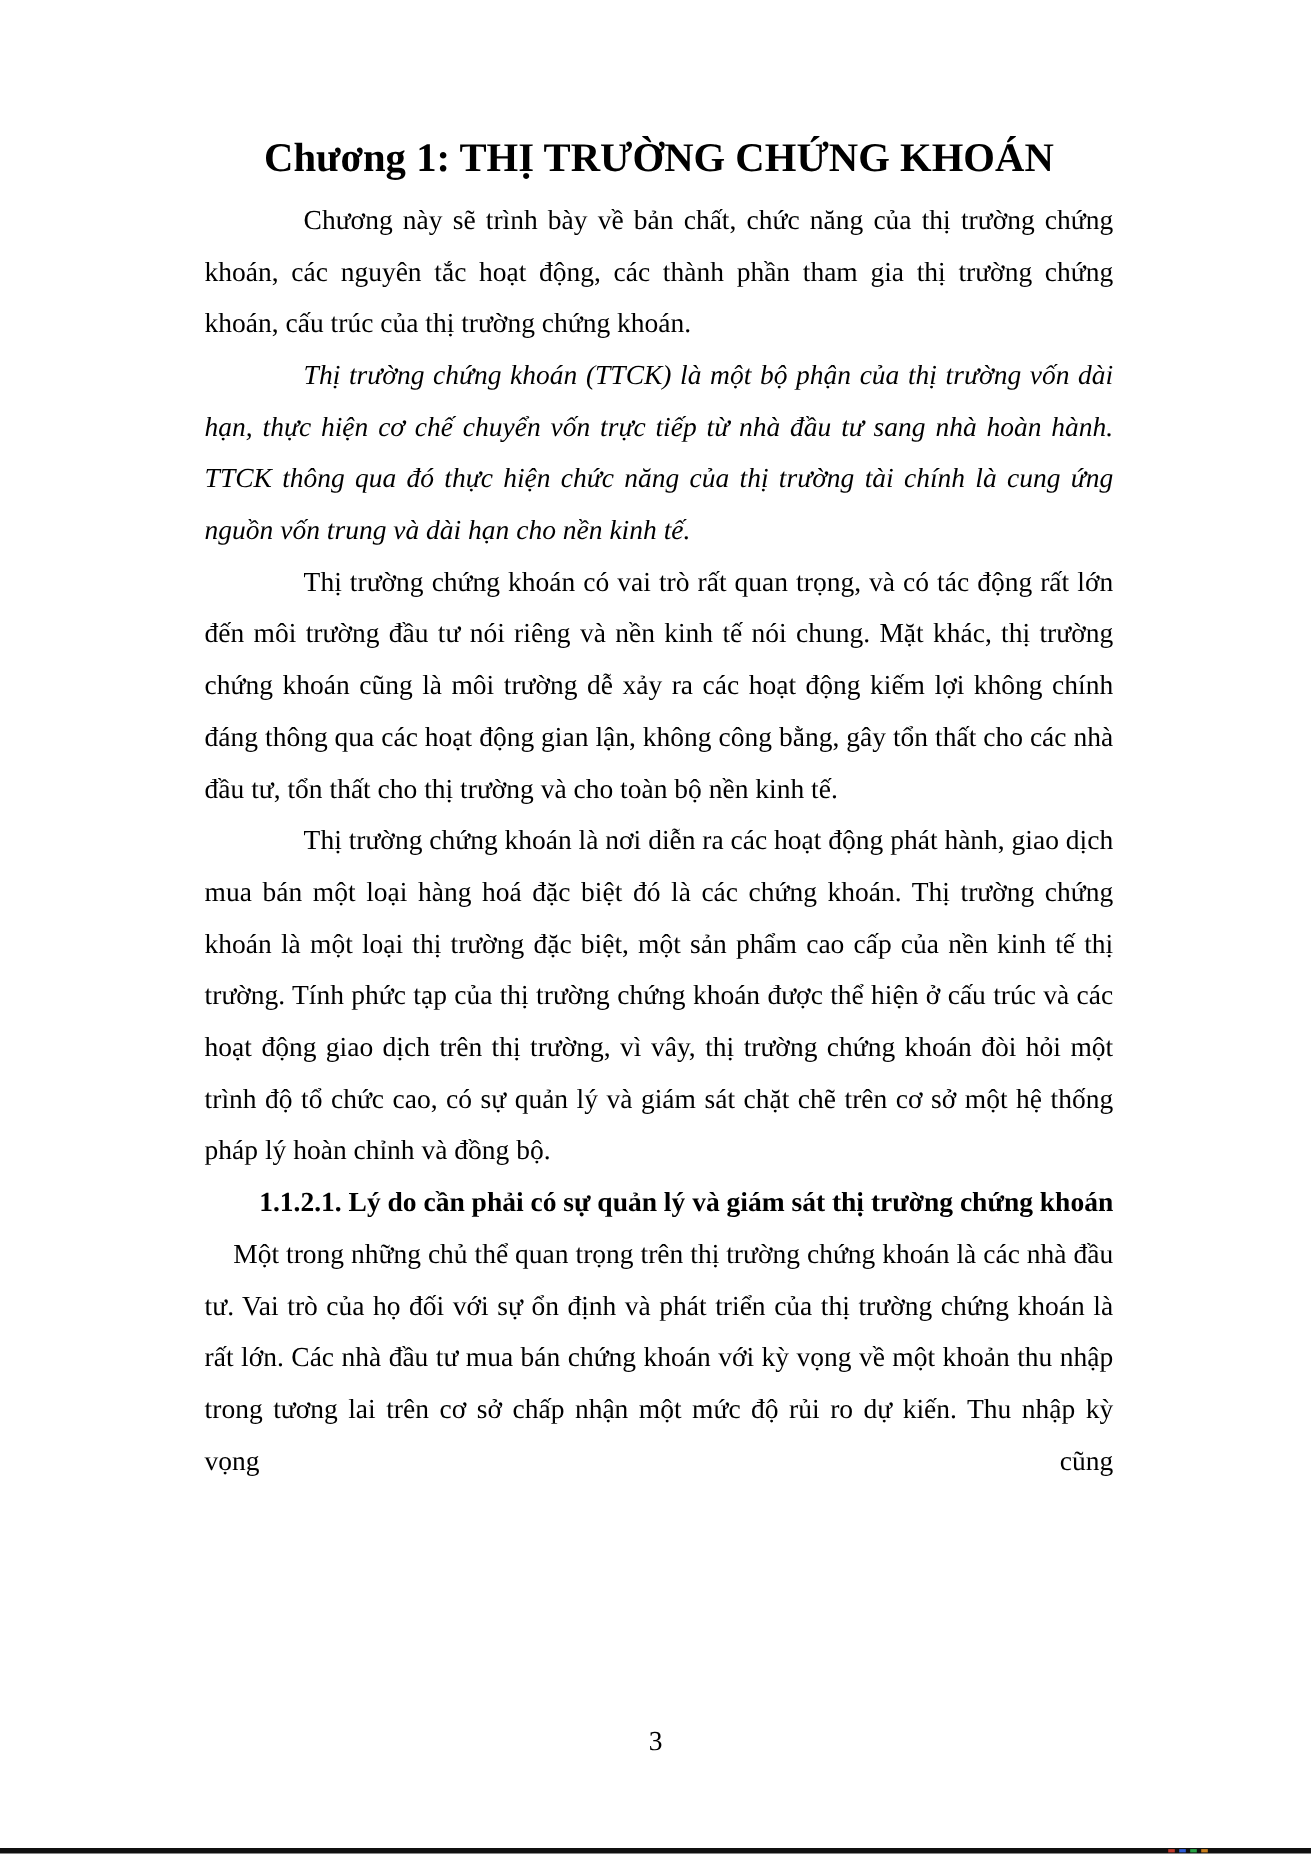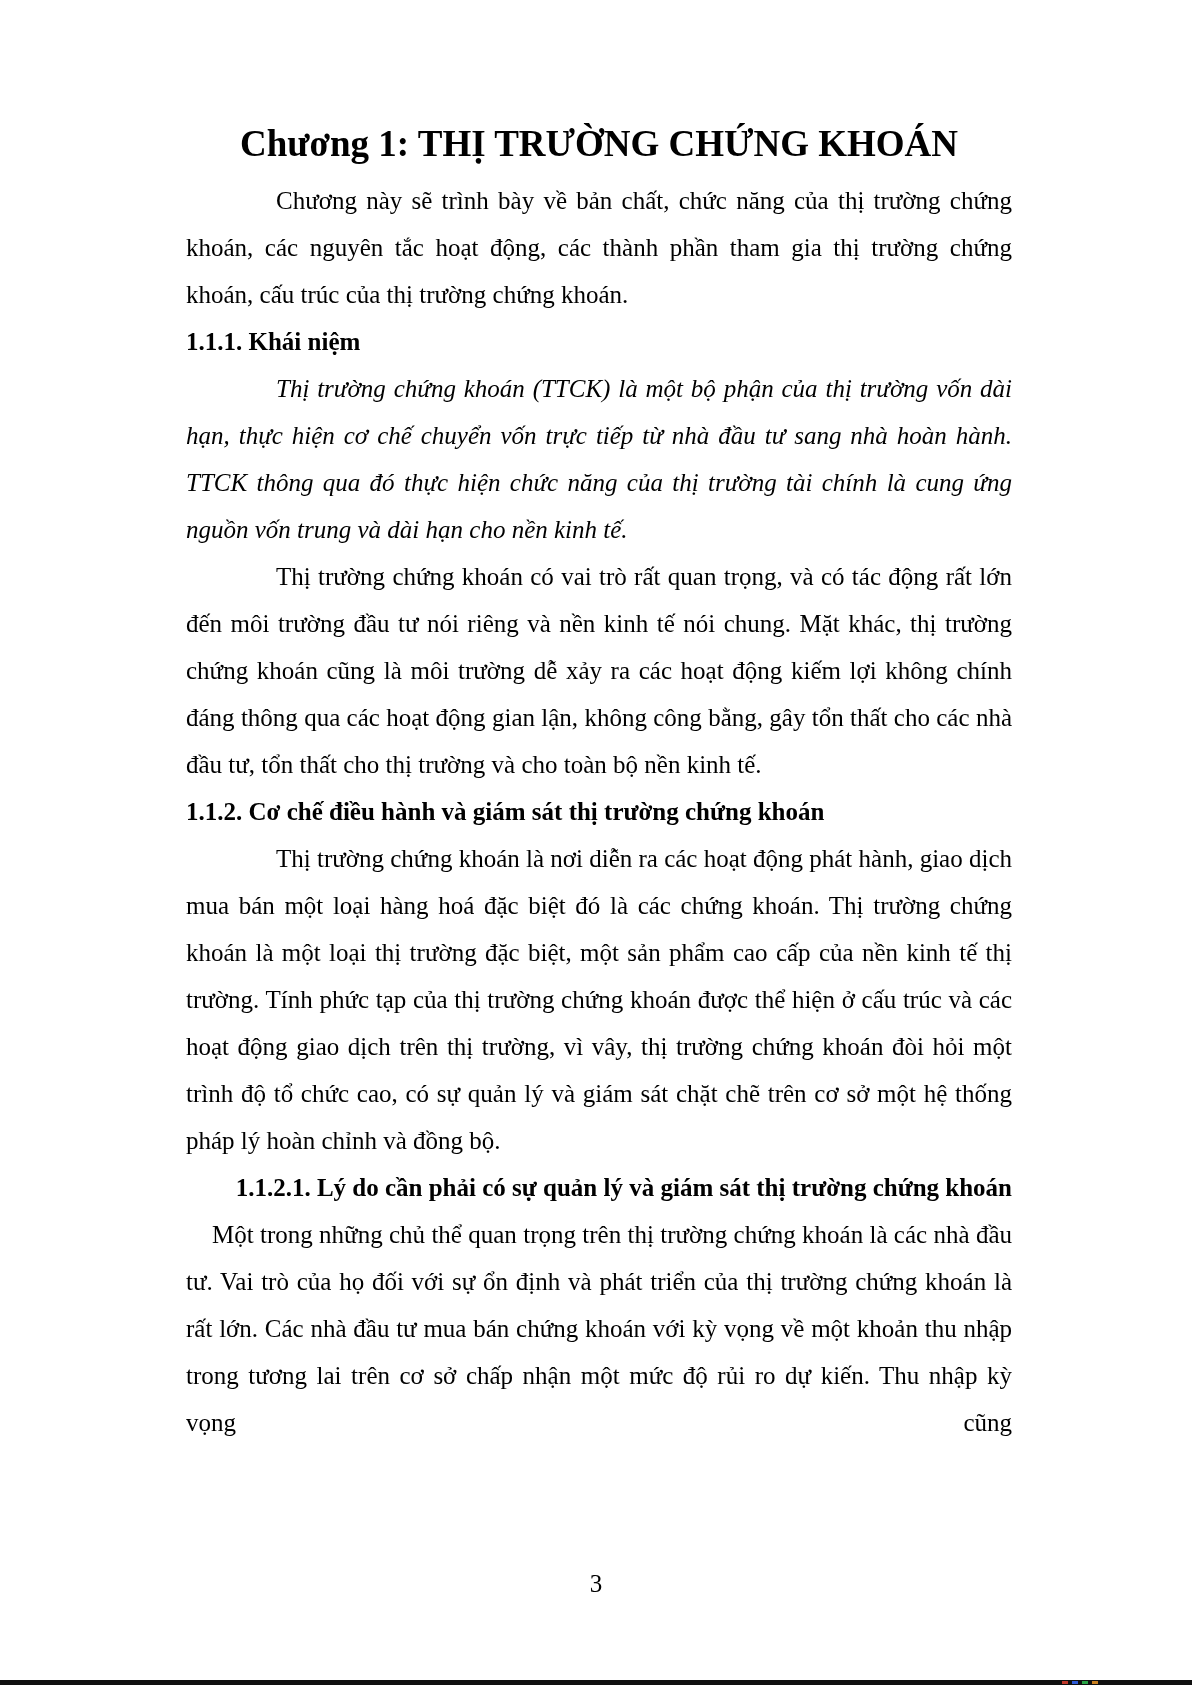--- a/index.html
+++ b/index.html
@@ -90,27 +90,25 @@
 </head>
 <body>
 
 <div class="page-content">
 
   <h1 class="doc-title">Chương 1: THỊ TRƯỜNG CHỨNG KHOÁN</h1>
 
   <p class="para indent">Chương này sẽ trình bày về bản chất, chức năng của thị trường chứng khoán, các nguyên tắc hoạt động, các thành phần tham gia thị trường chứng khoán, cấu trúc của thị trường chứng khoán.</p>
 
 
-  <h3 class="heading">1.1.1. Khái niệm</h3>
 
   <p class="para indent italic">Thị trường chứng khoán (TTCK) là một bộ phận của thị trường vốn dài hạn, thực hiện cơ chế chuyển vốn trực tiếp từ nhà đầu tư sang nhà hoàn hành. TTCK thông qua đó thực hiện chức năng của thị trường tài chính là cung ứng nguồn vốn trung và dài hạn cho nền kinh tế.</p>
 
   <p class="para indent">Thị trường chứng khoán có vai trò rất quan trọng, và có tác động rất lớn đến môi trường đầu tư nói riêng và nền kinh tế nói chung. Mặt khác, thị trường chứng khoán cũng là môi trường dễ xảy ra các hoạt động kiếm lợi không chính đáng thông qua các hoạt động gian lận, không công bằng, gây tổn thất cho các nhà đầu tư, tổn thất cho thị trường và cho toàn bộ nền kinh tế.</p>
 
-  <h3 class="heading">1.1.2. Cơ chế điều hành và giám sát thị trường chứng khoán</h3>
 
   <p class="para indent">Thị trường chứng khoán là nơi diễn ra các hoạt động phát hành, giao dịch mua bán một loại hàng hoá đặc biệt đó là các chứng khoán. Thị trường chứng khoán là một loại thị trường đặc biệt, một sản phẩm cao cấp của nền kinh tế thị trường. Tính phức tạp của thị trường chứng khoán được thể hiện ở cấu trúc và các hoạt động giao dịch trên thị trường, vì vây, thị trường chứng khoán đòi hỏi một trình độ tổ chức cao, có sự quản lý và giám sát chặt chẽ trên cơ sở một hệ thống pháp lý hoàn chỉnh và đồng bộ.</p>
 
   <h4 class="subheading-plain">1.1.2.1. Lý do cần phải có sự quản lý và giám sát thị trường chứng khoán</h4>
 
 
   <p class="para small-indent cont-justify">Một trong những chủ thể quan trọng trên thị trường chứng khoán là các nhà đầu tư. Vai trò của họ đối với sự ổn định và phát triển của thị trường chứng khoán là rất lớn. Các nhà đầu tư mua bán chứng khoán với kỳ vọng về một khoản thu nhập trong tương lai trên cơ sở chấp nhận một mức độ rủi ro dự kiến. Thu nhập kỳ vọng cũng</p>
 
 </div>
 

